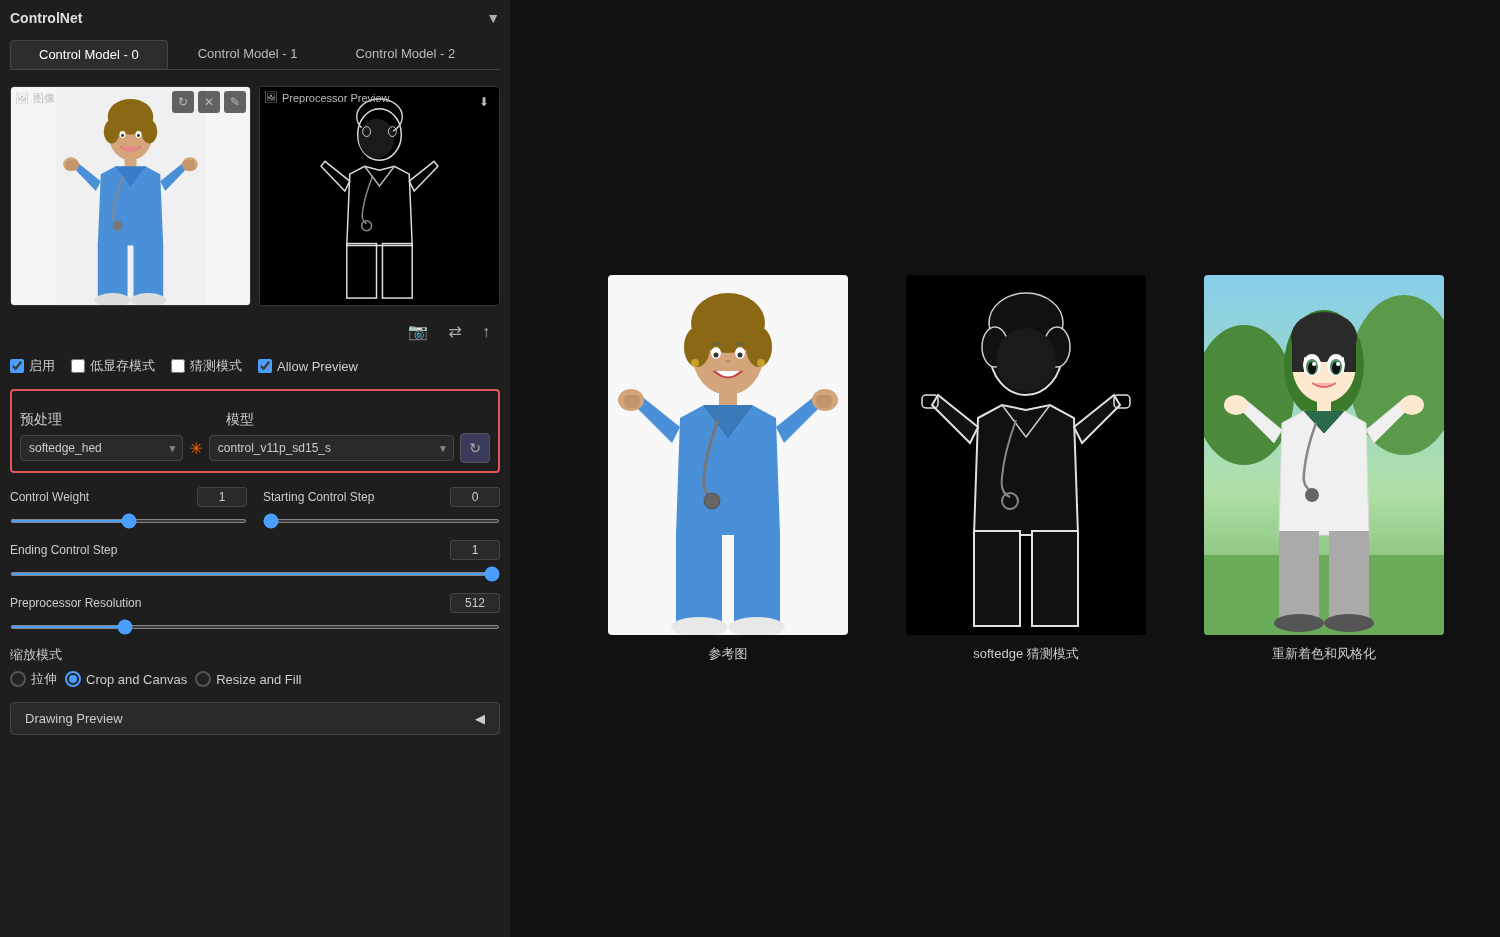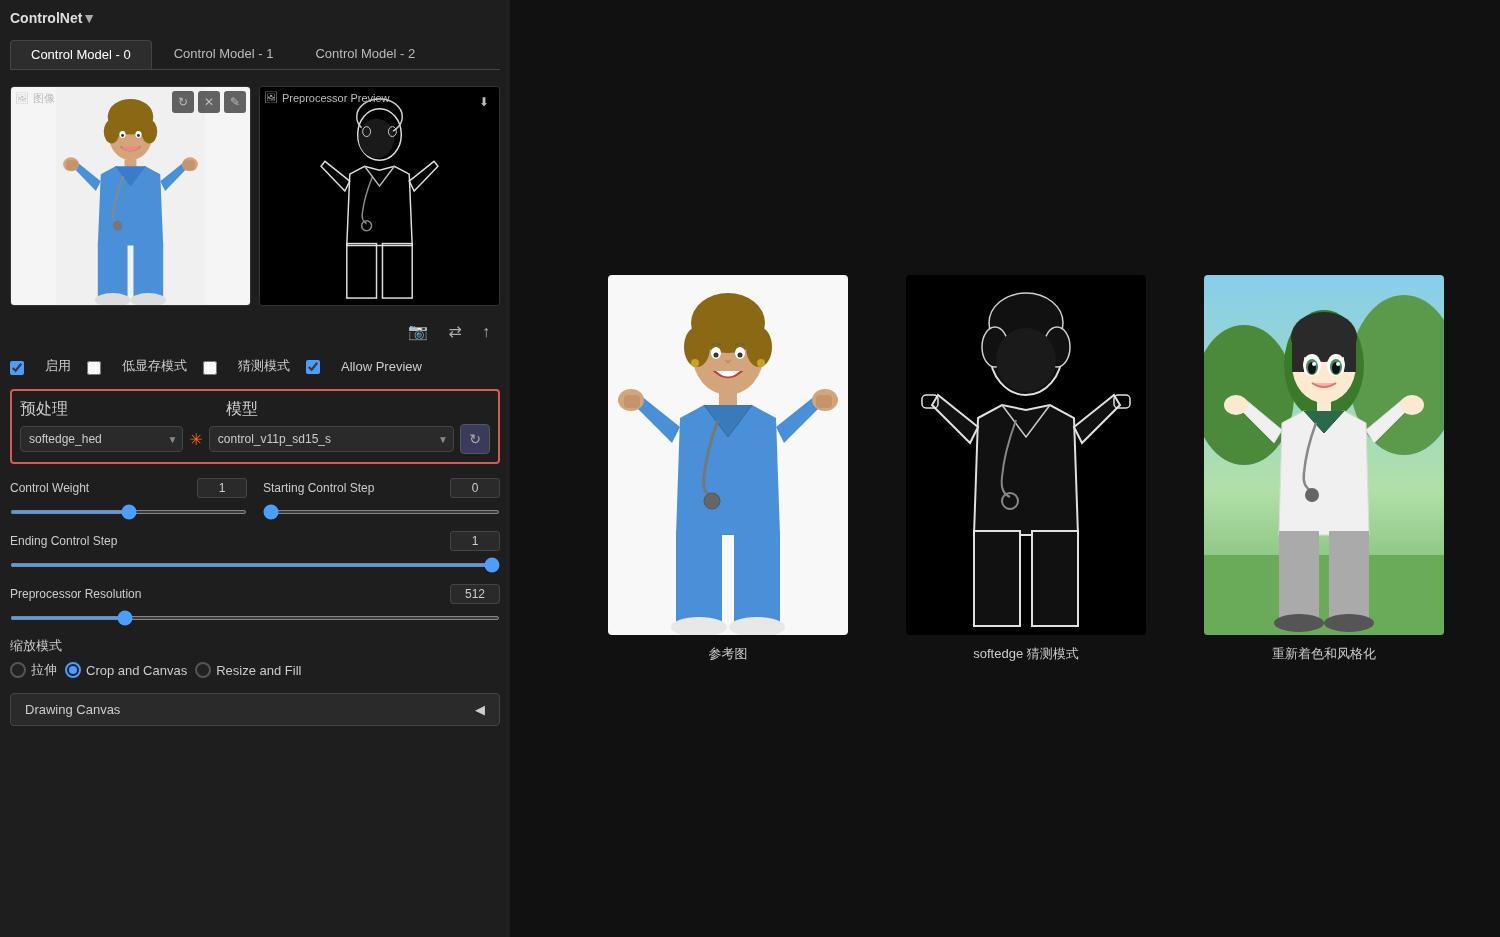--- a/index.html
+++ b/index.html
@@ -21,20 +21,21 @@
       background: #1e1e1e;
       padding: 10px;
       display: flex;
       flex-direction: column;
       gap: 8px;
       overflow-y: auto;
     }
 
     .panel-header {
       display: flex;
+      justify-content: space-between;
       align-items: center;
       margin-bottom: 6px;
     }
     .panel-title {
       color: #ddd;
       font-size: 14px;
       font-weight: bold;
     }
     .panel-collapse-btn {
       color: #aaa;
@@ -43,21 +44,21 @@
     }
 
     
     .tabs {
       display: flex;
       gap: 2px;
       border-bottom: 1px solid #444;
       margin-bottom: 8px;
     }
     .tab {
-      padding: 6px 20px;
+      padding: 6px 28px;
       cursor: pointer;
       border-radius: 4px 4px 0 0;
       color: #bbb;
       font-size: 13px;
       background: transparent;
     }
     .tab.active {
       background: #2d2d2d;
       color: #fff;
       border: 1px solid #444;
@@ -131,22 +132,22 @@
 
     
     .options-row {
       display: flex;
       align-items: center;
       gap: 16px;
       margin-bottom: 6px;
     }
     .option-item {
       display: flex;
-      align-items: flex-end;
-      gap: 21px;
+      align-items: center;
+      gap: 5px;
       cursor: pointer;
     }
     .option-item input[type="checkbox"] {
       accent-color: #4a9eff;
       width: 14px;
       height: 14px;
     }
     .option-label {
       color: #ccc;
       font-size: 13px;
@@ -159,22 +160,23 @@
       padding: 8px;
       margin-bottom: 6px;
     }
     .model-row-labels {
       display: flex;
       gap: 0;
       margin-bottom: 4px;
     }
     .model-label {
       color: #ccc;
-      font-size: 16px;
+      font-size: 14px;
       flex: 1;
+      margin-top: 12px;
     }
     .model-label:last-child {
       flex: 1.5;
     }
     .model-controls {
       display: flex;
       gap: 6px;
       align-items: center;
     }
     .select-wrapper {
@@ -569,21 +571,21 @@
         <span class="radio-label">Crop and Canvas</span>
       </div>
       <div class="radio-option">
         <div class="radio-btn"></div>
         <span class="radio-label">Resize and Fill</span>
       </div>
     </div>
   </div>
 
   <button class="drawing-canvas-btn">
-    <span>Drawing Canvas</span>
+    <span>Drawing Preview</span>
     <span>◀</span>
   </button>
 </div>
 
 <div class="right-panel">
   <div class="output-images">
 
     <div class="output-img-wrapper">
       <div class="output-img" style="width:240px;height:360px;">
         <svg width="240" height="360" viewBox="0 0 240 360" xmlns="http://www.w3.org/2000/svg">

